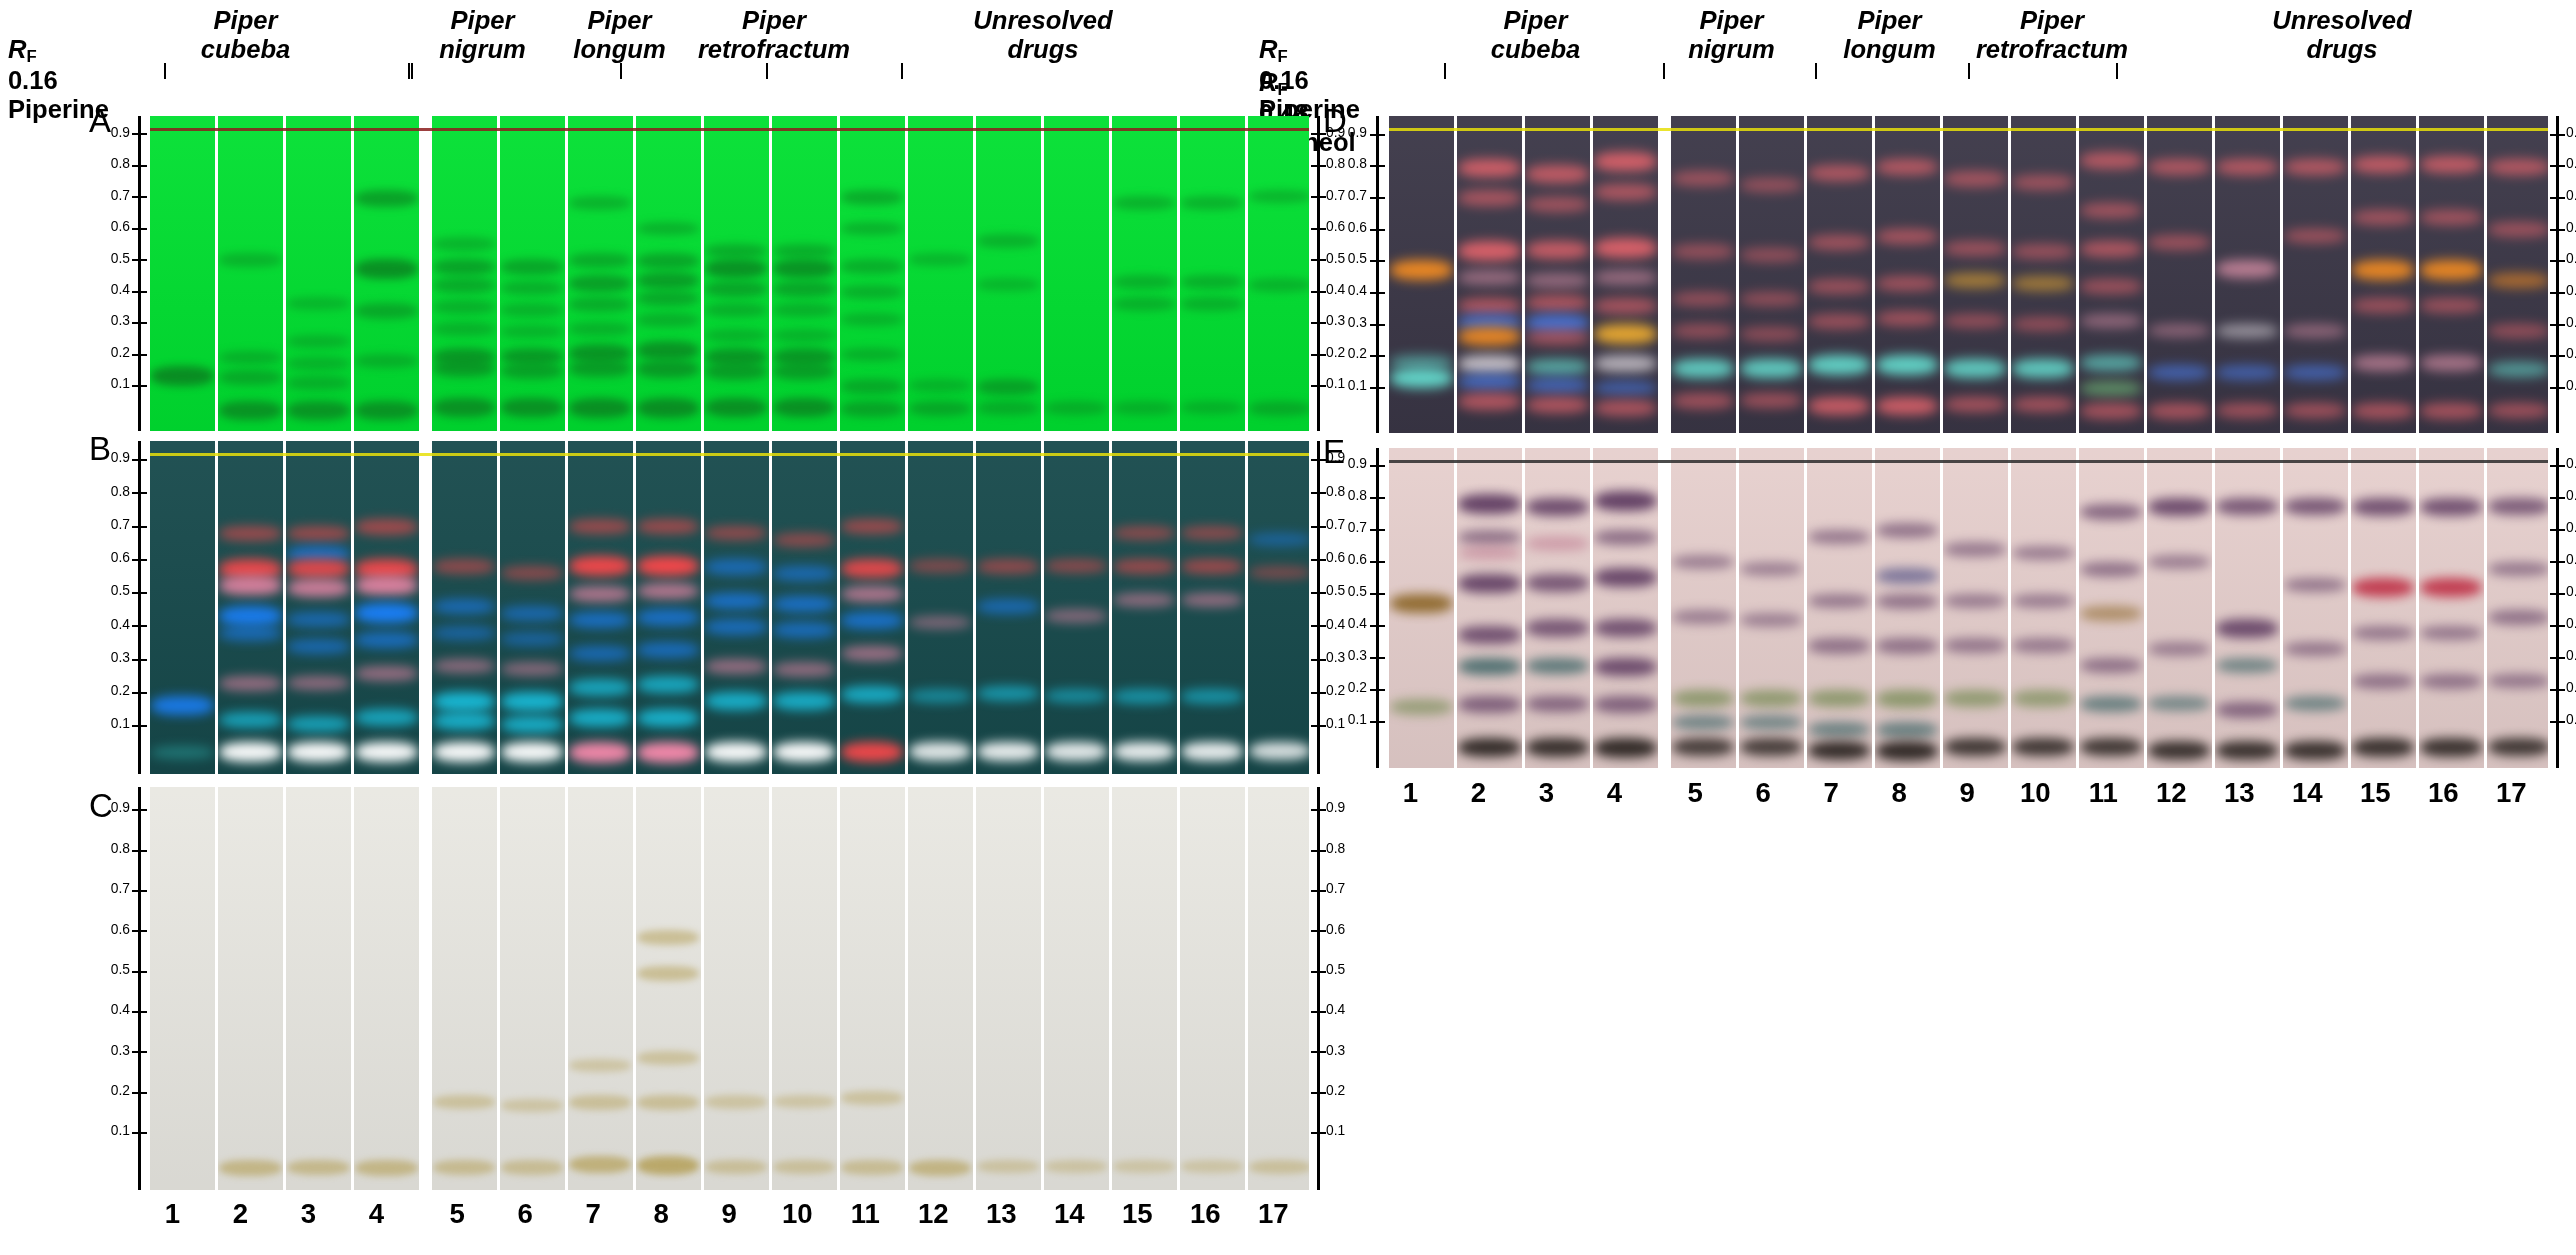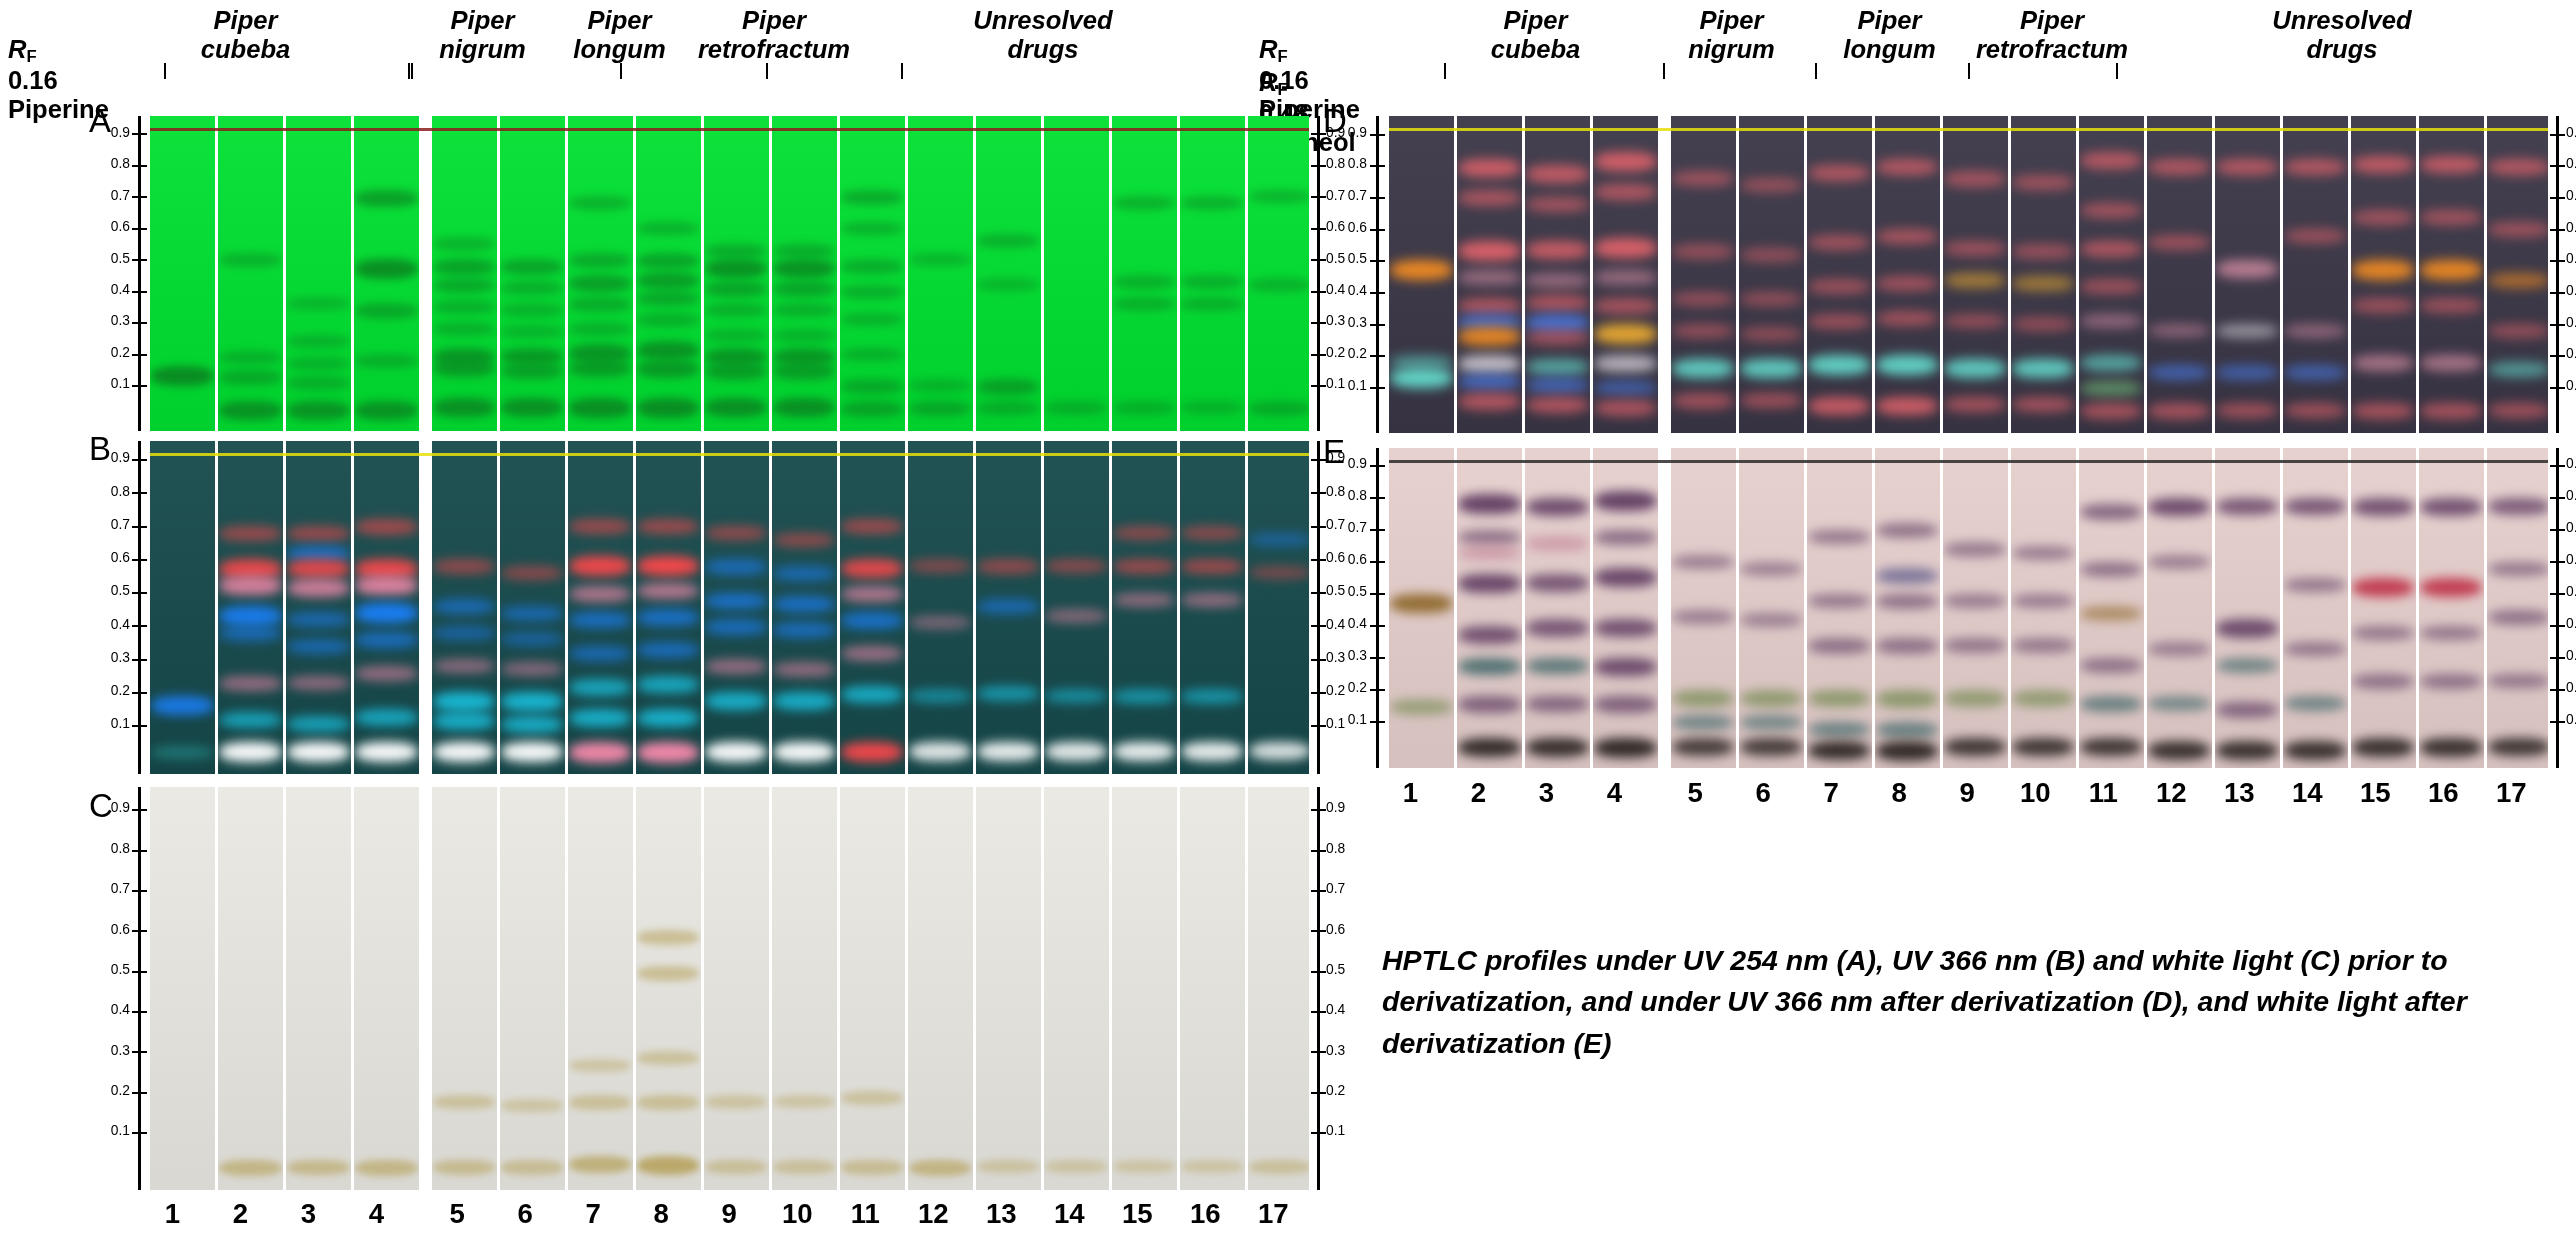--- a/index.html
+++ b/index.html
@@ -918,21 +918,20 @@
       <div class="lanenum" style="flex: 0 0 65px; margin-left: 3px;">10</div>
       <div class="lanenum" style="flex: 0 0 65px; margin-left: 3px;">11</div>
       <div class="lanenum" style="flex: 0 0 65px; margin-left: 3px;">12</div>
       <div class="lanenum" style="flex: 0 0 65px; margin-left: 3px;">13</div>
       <div class="lanenum" style="flex: 0 0 65px; margin-left: 3px;">14</div>
       <div class="lanenum" style="flex: 0 0 65px; margin-left: 3px;">15</div>
       <div class="lanenum" style="flex: 0 0 65px; margin-left: 3px;">16</div>
       <div class="lanenum" style="flex: 0 0 65px; margin-left: 3px;">17</div>
     </div>
 
-  <div class="caption" style="left:1382px; top:940px; width:1171px;">HPTLC profiles under UV 254 nm (A), UV 366 nm (B) and white light (C) prior to derivatization, and under UV 366 nm after derivatization (D), and white light after derivatization (E)</div>
 
 <div class="axis" style="left: 138px; top: 116px; height: 315px;"></div>
     <div class="axis" style="left: 132px; top: 133px; width: 14.8px; height: 2px; background: rgb(0, 0, 0);"></div>
     <div class="axlab l" style="left: 91px; top: 125px; width: 39px; text-align: right;">0.9</div>
     <div class="axis" style="left: 132px; top: 165px; width: 14.8px; height: 2px; background: rgb(0, 0, 0);"></div>
     <div class="axlab l" style="left: 91px; top: 156px; width: 39px; text-align: right;">0.8</div>
     <div class="axis" style="left: 132px; top: 196px; width: 14.8px; height: 2px; background: rgb(0, 0, 0);"></div>
     <div class="axlab l" style="left: 91px; top: 188px; width: 39px; text-align: right;">0.7</div>
     <div class="axis" style="left: 132px; top: 228px; width: 14.8px; height: 2px; background: rgb(0, 0, 0);"></div>
     <div class="axlab l" style="left: 91px; top: 219px; width: 39px; text-align: right;">0.6</div>

